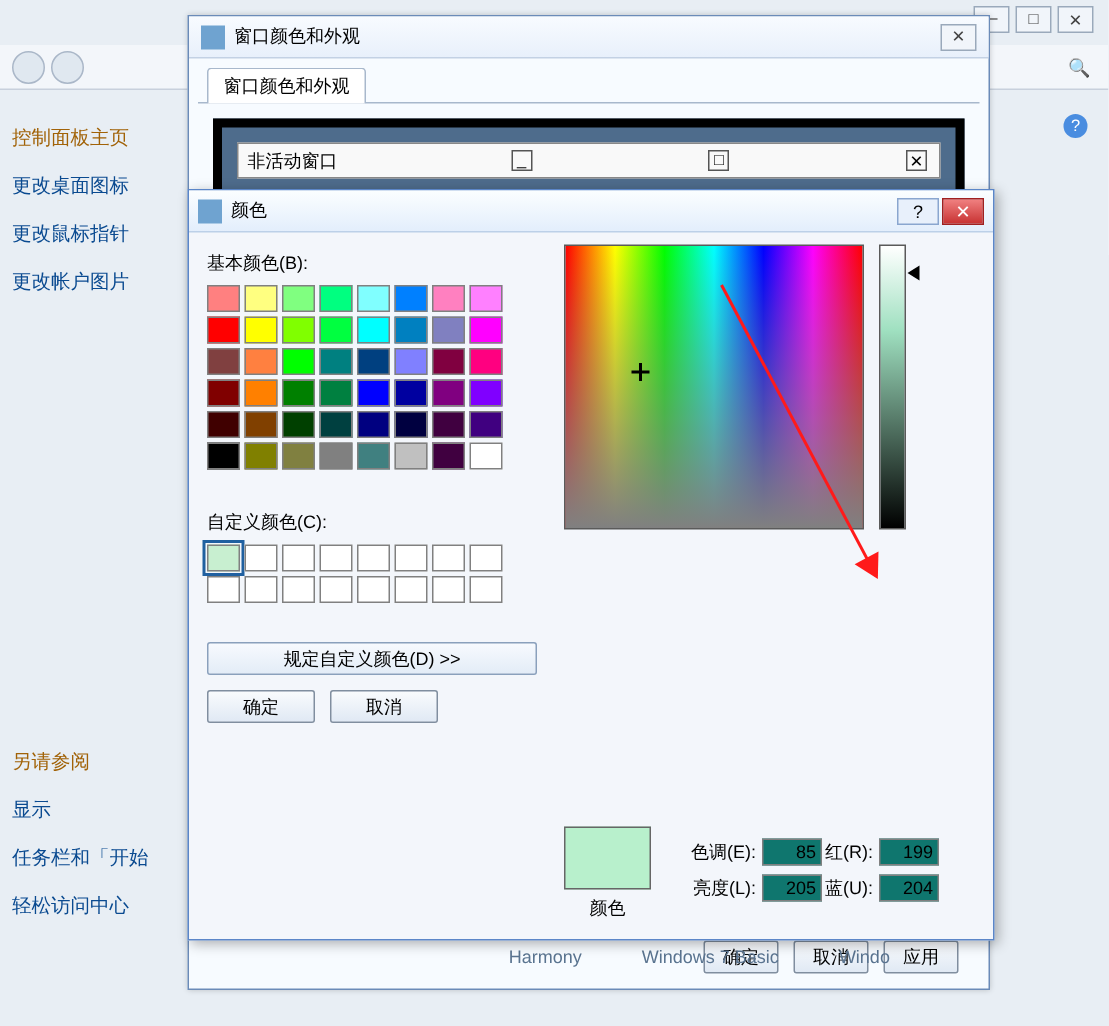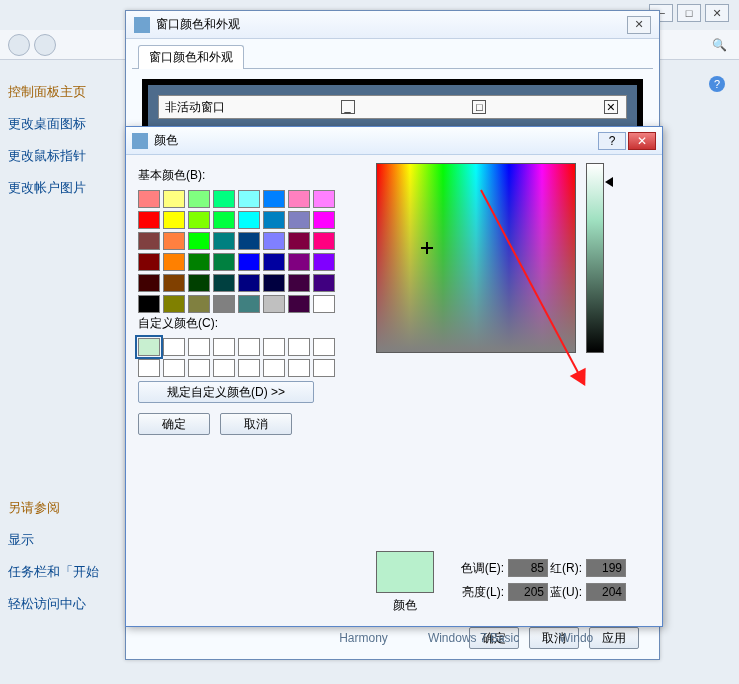--- a/index.html
+++ b/index.html
@@ -49,40 +49,40 @@
   .dlg2-title .tclose { background: linear-gradient(#f08080,#c83333); color:#fff; border-color:#a02020; }
   .dlg2-body { padding: 8px 12px 12px; display: flex; gap: 10px; }
   .leftcol { width: 228px; }
   .rightcol { flex: 1; position: relative; }
   
   .grp-label { margin: 4px 0 6px; }
   .swatch-grid { display: grid; grid-template-columns: repeat(8, 22px); gap: 3px; }
   .swatch { width: 22px; height: 18px; border: 1px solid #808080; cursor: pointer; }
   .swatch.sel { outline: 2px solid #2060a0; outline-offset: 1px; }
   
-  .wide-btn { width: 176px; height: 22px; border: 1px solid #8aa0bc; background: linear-gradient(#f7fafe,#e3ecf7); border-radius: 2px; cursor: pointer; margin-top: 4px; }
+  .wide-btn { width: 220px; height: 22px; border: 1px solid #8aa0bc; background: linear-gradient(#f7fafe,#e3ecf7); border-radius: 2px; cursor: pointer; margin-top: 26px; }
   .ok-cancel { display: flex; gap: 10px; margin-top: 10px; }
   
   .hue-field { position: relative; width: 200px; height: 190px; border: 1px solid #5a5a5a; background:
     linear-gradient(to top, #808080, rgba(128,128,128,0)),
     linear-gradient(to right, red, yellow, lime, cyan, blue, magenta, red); }
   .cross { position: absolute; top: 78px; left: 44px; width: 12px; height: 12px; }
   .cross::before, .cross::after { content:""; position:absolute; background:#000; }
   .cross::before { left:5px; top:0; width:2px; height:12px; }
   .cross::after { top:5px; left:0; height:2px; width:12px; }
   
   .lum-strip { position: absolute; top: 0; left: 210px; width: 18px; height: 190px; border: 1px solid #5a5a5a; background: linear-gradient(to bottom, #fff, #9fe0c0 30%, #000); }
   .lum-arrow { position:absolute; top: 14px; left: 229px; width:0; height:0; border-top:5px solid transparent; border-bottom:5px solid transparent; border-right:8px solid #000; }
   
   .hsl-block { margin-top: 200px; }
   .hsl-row { display: flex; align-items: flex-end; height: 22px; margin: 2px 0; }
   .color-swatch-lg { width: 58px; height: 42px; border: 1px solid #666; background: #b8f0cc; margin-top: -2px; }
   .hslbl { width: 62px; text-align: right; padding-right: 4px; }
   .rglbl { width: 38px; text-align: right; padding-right: 4px; }
-  .numbox { width: 40px; height: 18px; border: 1px solid #808080; background: #737373; text-align: right; padding: 0 3px; }
+  .numbox { width: 40px; height: 18px; border: 1px solid #808080; background: #0f766e; text-align: right; padding: 0 3px; }
   
   .add-btn { margin-top: 6px; height: 24px; width: 240px; background: linear-gradient(#e4f3ff,#bcdffb); border: 1px solid #3d80c4; border-radius: 2px; cursor: pointer; }
   .add-btn-hl { position: absolute; border: 3px solid #ff2a2a; }
   
   
   .red-arrow { position: absolute; top: 190px; left: 480px; width: 2px; height: 220px; background: #ff1a1a; transform: rotate(-28deg); transform-origin: top; }
   .red-arrow::after { content:""; position:absolute; bottom:-2px; left:-8px; width:0; height:0; border-left:9px solid transparent; border-right:9px solid transparent; border-top:16px solid #ff1a1a; }
   
   .help-circle { position:absolute; top: 76px; right: 14px; width:16px; height:16px; background:#4a8de0; border-radius:50%; color:#fff; font-size:11px; display:flex; align-items:center; justify-content:center;}
 </style>
@@ -244,21 +244,21 @@
           <div class="swatch" style="background: rgb(0, 0, 0);"></div>
           <div class="swatch" style="background: rgb(128, 128, 0);"></div>
           <div class="swatch" style="background: rgb(128, 128, 64);"></div>
           <div class="swatch" style="background: rgb(128, 128, 128);"></div>
           <div class="swatch" style="background: rgb(64, 128, 128);"></div>
           <div class="swatch" style="background: rgb(192, 192, 192);"></div>
           <div class="swatch" style="background: rgb(64, 0, 64);"></div>
           <div class="swatch" style="background: rgb(255, 255, 255);"></div>
         </div>
       
-      <div class="grp-label" style="margin-top:2px">自定义颜色(C):</div>
+      <div class="grp-label" style="margin-top:27px">自定义颜色(C):</div>
       <div class="swatch-grid" id="custom-grid">
           <div class="swatch sel" style="background: rgb(200, 239, 208);"></div>
           <div class="swatch" style="background: rgb(255, 255, 255);"></div>
           <div class="swatch" style="background: rgb(255, 255, 255);"></div>
           <div class="swatch" style="background: rgb(255, 255, 255);"></div>
           <div class="swatch" style="background: rgb(255, 255, 255);"></div>
           <div class="swatch" style="background: rgb(255, 255, 255);"></div>
           <div class="swatch" style="background: rgb(255, 255, 255);"></div>
           <div class="swatch" style="background: rgb(255, 255, 255);"></div>
           <div class="swatch" style="background: rgb(255, 255, 255);"></div>

